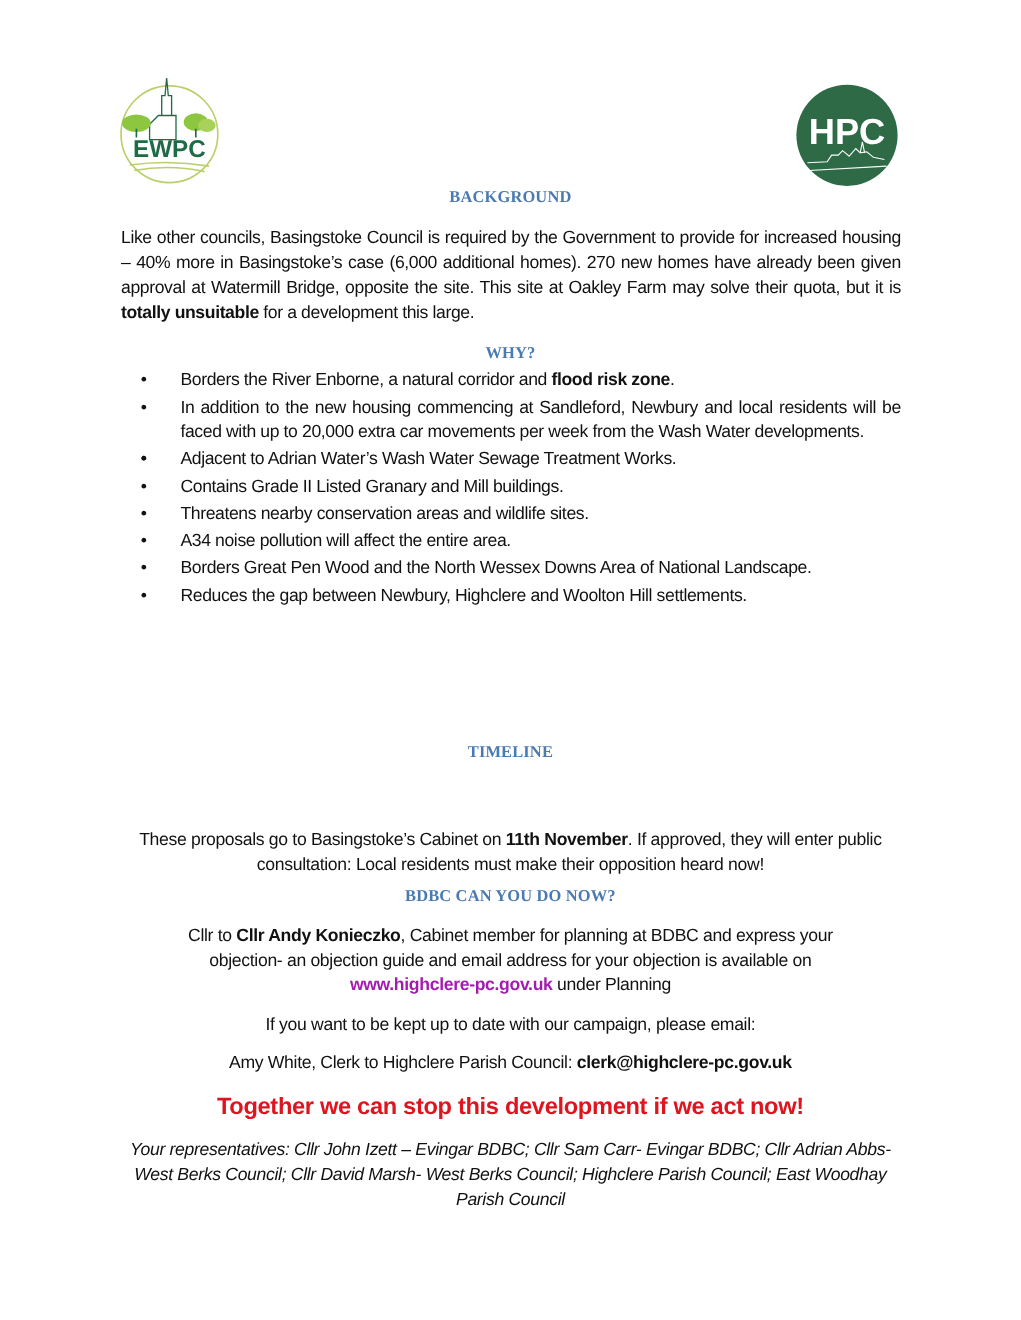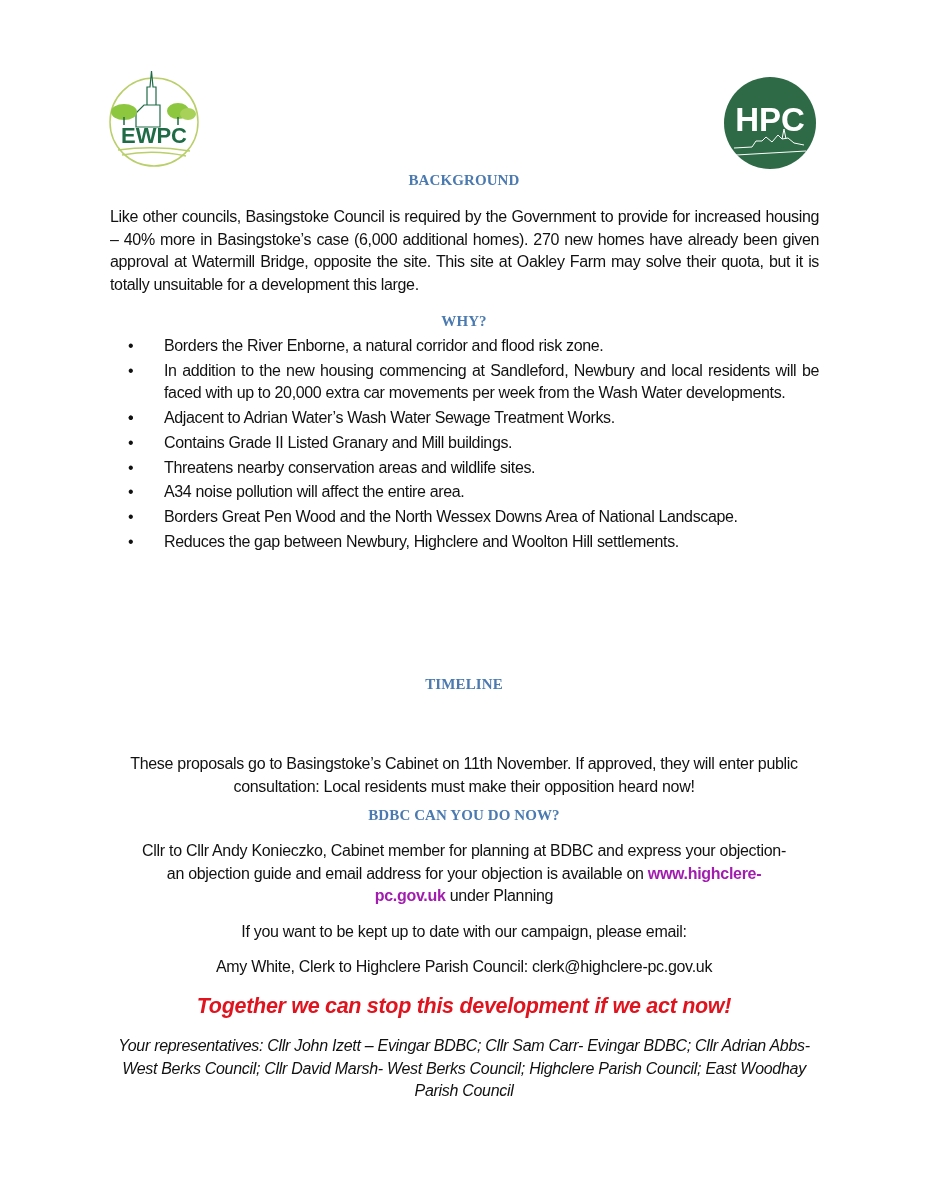--- a/index.html
+++ b/index.html
@@ -24,21 +24,21 @@
   }
   ul.why { position: absolute; left: 110px; top: 320px; width: 709px; margin: 0; padding: 0; list-style: none; }
   ul.why li {
     position: relative; padding-left: 54px; font-size: 16px; line-height: 22.5px;
     text-align: justify; margin-bottom: 2.3px; letter-spacing: -0.35px;
   }
   ul.why li .bullet { position: absolute; left: 18px; top: 0; }
   .link { color: #a21caf; font-weight: bold; }
   .cta { color: #e0141e; font-weight: bold; font-size: 21.5px; letter-spacing: -0.3px; }
   .reps { font-style: italic; }
-  b { font-weight: normal; }
+  b { font-weight: bold; }
 </style>
 </head>
 <body>
 
 <div class="page">
 
   <div class="logo-left">
     <svg width="100" height="106" viewBox="0 0 100 106">
       <circle cx="50" cy="57" r="44" fill="#ffffff" stroke="#b9cf6a" stroke-width="1.5"></circle>
       <path d="M43 50 L43 22 L46 22 L47.5 6 L49 22 L52 22 L52 50 Z" fill="#ffffff" stroke="#1e6b46" stroke-width="1.2"></path>
@@ -81,17 +81,17 @@
   </ul>
 
   <div class="heading" style="top:661px;">TIMELINE</div>
   <div class="center-para" style="top:697px; left:118px; width:692px;margin-top:41px;"><span>These proposals go to Basingstoke’s Cabinet on </span><b>11th November</b><span>. If approved, they will enter public consultation: Local residents must make their opposition heard now!</span></div>
 
   <div class="heading" style="top:792px;">BDBC CAN YOU DO NOW?</div>
   <div class="center-para" style="top:825px; left:140px; width:648px;"><span>Cllr to </span><b>Cllr Andy Konieczko</b><span>, Cabinet member for planning at BDBC and express your objection-  an objection guide and email address for your objection is available on </span><span class="link">www.highclere-pc.gov.uk</span><span> under Planning</span></div>
   <div class="center-para" style="top:906px;">If you want to be kept up to date with our campaign, please email:</div>
   <div class="center-para" style="top:941px;"><span>Amy White, Clerk to Highclere Parish Council: </span><b>clerk@highclere-pc.gov.uk</b></div>
 
-  <div class="center-para cta" style="top:980px;font-style:italic;">Together we can stop this development if we act now!</div>
+  <div class="center-para cta" style="top:980px;">Together we can stop this development if we act now!</div>
 
   <div class="center-para reps" style="top:1020px; left:112px; width:704px;">Your representatives: Cllr John Izett – Evingar BDBC; Cllr Sam Carr- Evingar BDBC; Cllr Adrian Abbs- West Berks Council; Cllr David Marsh- West Berks Council;  Highclere Parish Council; East Woodhay Parish Council</div>
 
 </div>
 
 </body></html>

